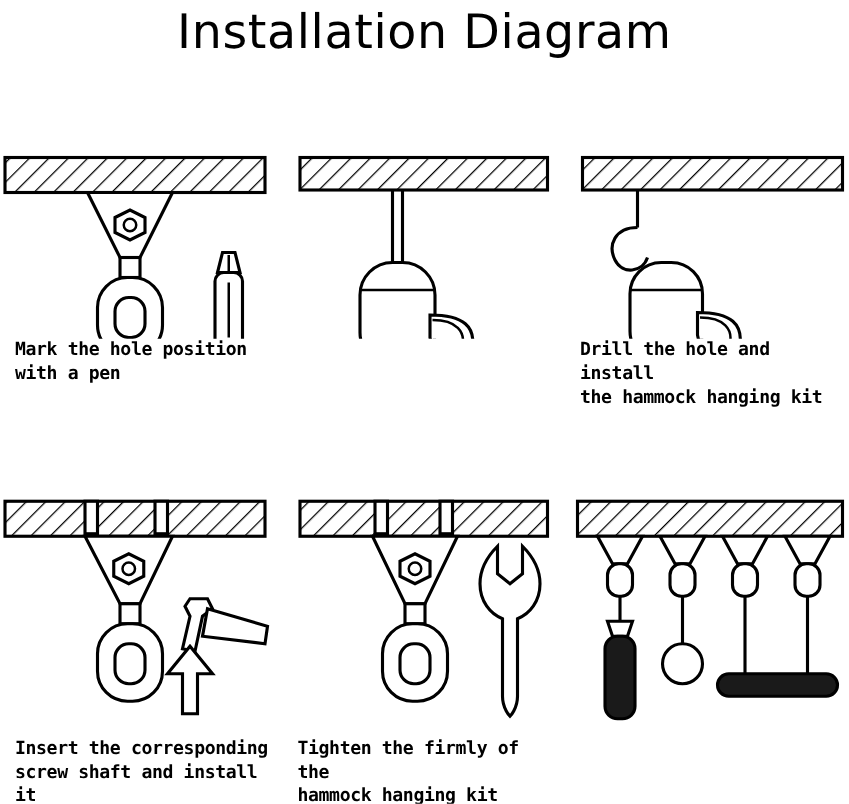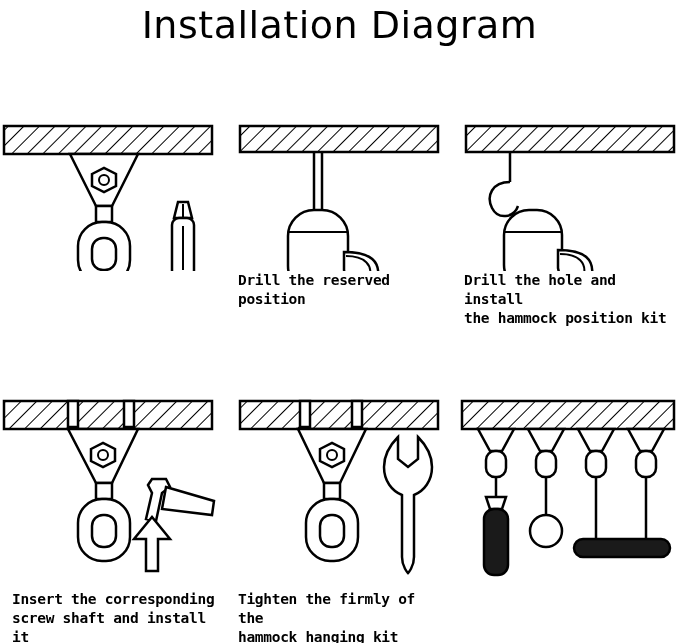--- a/index.html
+++ b/index.html
@@ -93,20 +93,22 @@
           </g>
 
           <g>
             <path d="M178 146 L188 146 L192 162 L174 162 Z" fill="#fff" stroke="#000" stroke-width="2.5"></path>
             <rect x="172" y="162" width="22" height="62" rx="7" fill="#fff" stroke="#000" stroke-width="2.5"></rect>
             <line x1="183" y1="170" x2="183" y2="214" stroke="#000" stroke-width="2"></line>
             <line x1="183" y1="148" x2="183" y2="162" stroke="#000" stroke-width="2"></line>
           </g>
         </svg>
       </div>
+      <div class="caption">Mark the hole position
+with a pen</div>
     </div>
 
     <div class="cell" style="left:226px; top:8px;">
       <div class="art">
         <svg width="226" height="215" viewBox="0 0 226 215">
           <defs>
             <pattern id="hatch2" width="11" height="11" patternUnits="userSpaceOnUse" patternTransform="rotate(45)">
               <line x1="0" y1="0" x2="0" y2="11" stroke="#000" stroke-width="2"></line>
             </pattern>
           </defs>
@@ -118,21 +120,20 @@
             <line x1="96" y1="96" x2="96" y2="154" stroke="#000" stroke-width="2.5"></line>
           </g>
           <g>
             <rect x="62" y="154" width="60" height="82" rx="26" fill="#fff" stroke="#000" stroke-width="2.5"></rect>
             <line x1="62" y1="176" x2="122" y2="176" stroke="#000" stroke-width="2"></line>
             <path d="M118 196 C146 196 154 206 152 222 C150 236 134 240 122 232 L118 214 Z" fill="#fff" stroke="#000" stroke-width="2.5"></path>
             <path d="M120 200 C140 200 146 210 144 220" fill="none" stroke="#000" stroke-width="2"></path>
           </g>
         </svg>
       </div>
-      <div class="caption">Drill the reserved position</div>
     </div>
 
     <div class="cell" style="left:452px; top:8px;">
       <div class="art">
         <svg width="226" height="215" viewBox="0 0 226 215">
           <defs>
             <pattern id="hatch3" width="11" height="11" patternUnits="userSpaceOnUse" patternTransform="rotate(45)">
               <line x1="0" y1="0" x2="0" y2="11" stroke="#000" stroke-width="2"></line>
             </pattern>
           </defs>
@@ -145,21 +146,21 @@
           </g>
           <g>
             <rect x="52" y="154" width="58" height="80" rx="25" fill="#fff" stroke="#000" stroke-width="2.5"></rect>
             <line x1="52" y1="176" x2="110" y2="176" stroke="#000" stroke-width="2"></line>
             <path d="M106 194 C134 194 142 204 140 220 C138 234 122 238 110 230 L106 212 Z" fill="#fff" stroke="#000" stroke-width="2.5"></path>
             <path d="M108 198 C128 198 134 208 132 218" fill="none" stroke="#000" stroke-width="2"></path>
           </g>
         </svg>
       </div>
       <div class="caption">Drill the hole and install
-the hammock position kit</div>
+the hammock hanging kit</div>
     </div>
 
     <div class="cell" style="left:0px; top:327px;">
       <div class="art">
         <svg width="226" height="218" viewBox="0 0 226 218">
           <defs>
             <pattern id="hatch4" width="11" height="11" patternUnits="userSpaceOnUse" patternTransform="rotate(45)">
               <line x1="0" y1="0" x2="0" y2="11" stroke="#000" stroke-width="2"></line>
             </pattern>
           </defs>

